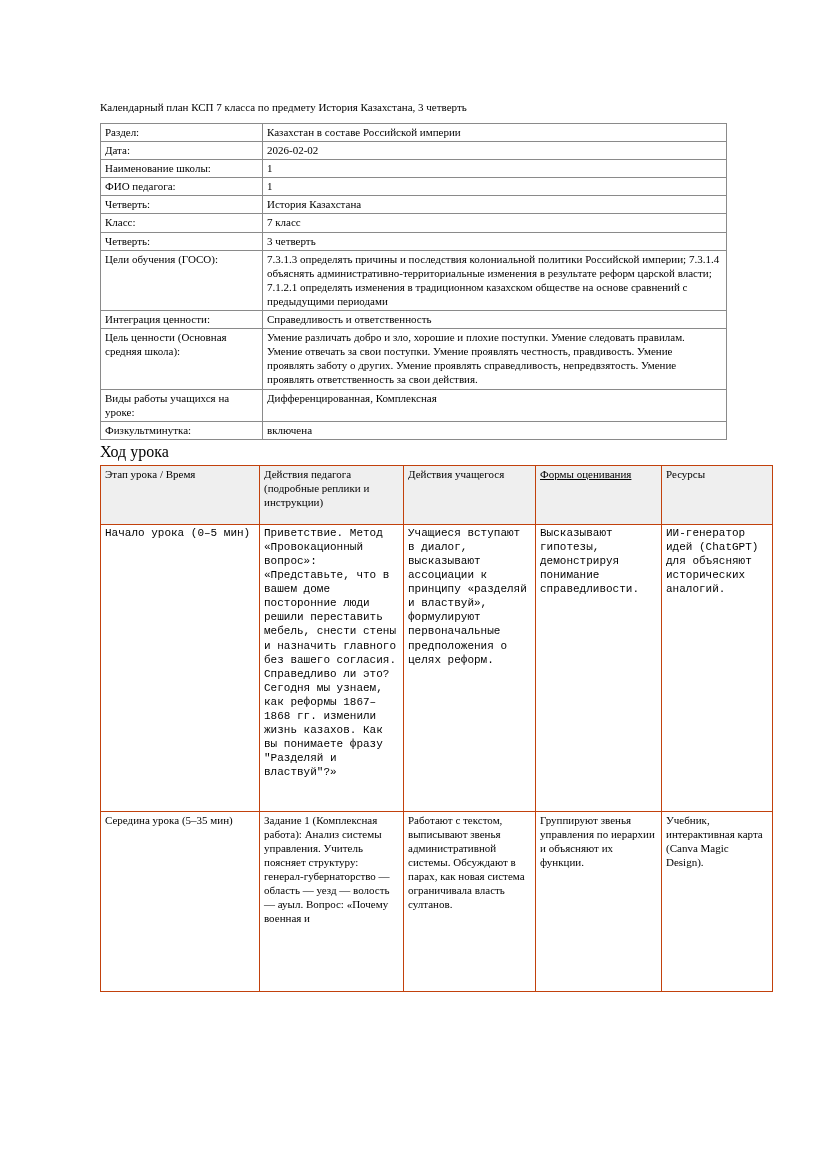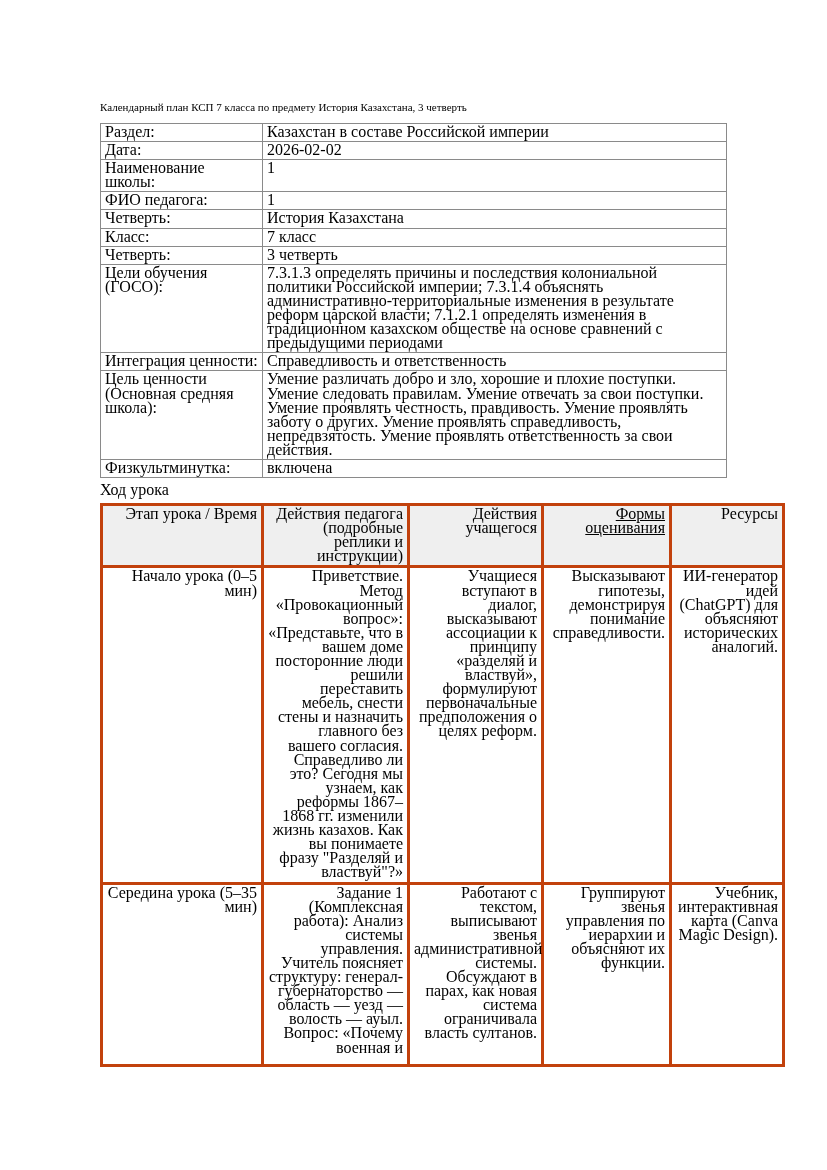--- a/index.html
+++ b/index.html
@@ -30,50 +30,50 @@
   }
   .section-caption {
     font-size: 16px;
     line-height: 14px;
     margin: 5px 0 6px 0;
   }
   table {
     border-collapse: collapse;
     table-layout: fixed;
     width: 627px;
-    font-size: 16px;
+    font-size: 11px;
     line-height: 14.1px;
   }
   table.info-table td {
     border: 1px solid #8a8a8a;
     padding: 1px 4px 2px 4px;
     vertical-align: top;
     text-align: left;
   }
   table.info-table td.label {
     width: 153px;
   }
   table.flow-table th,
   table.flow-table td {
-    border: 3px solid #c2410c;
+    border: 1px solid #c2410c;
     padding: 1px 4px 2px 4px;
     vertical-align: top;
-    text-align: right;
+    text-align: left;
     font-weight: normal;
   }
   table.flow-table th {
     background: #efefef;
   }
   .col-stage  { width: 150px; }
   .col-teacher{ width: 135px; }
   .col-student{ width: 123px; }
   .col-assess { width: 117px; text-decoration: underline; }
   .col-res    { width: 102px; }
   .hdr-pad { height: 55px; }
-  .row-tall-1 td { height: 283px; }
+  .row-tall-1 td { height: 283px; font-family: Liberation Mono, monospace; }
   .row-tall-2 td { height: 176px; }
 </style>
 </head>
 <body>
 
 <div class="page">
 
   <div class="doc-title">Календарный план КСП 7 класса по предмету История Казахстана, 3 четверть</div>
 
   <table class="info-table">
@@ -112,20 +112,24 @@
       </tr>
       <tr>
         <td class="label">Интеграция ценности:</td>
         <td>Справедливость и ответственность</td>
       </tr>
       <tr>
         <td class="label">Цель ценности (Основная средняя школа):</td>
         <td>Умение различать добро и зло, хорошие и плохие поступки. Умение следовать правилам. Умение отвечать за свои поступки. Умение проявлять честность, правдивость. Умение проявлять заботу о других. Умение проявлять справедливость, непредвзятость. Умение проявлять ответственность за свои действия.</td>
       </tr>
       <tr>
+        <td class="label">Виды работы учащихся на уроке:</td>
+        <td>Дифференцированная, Комплексная</td>
+      </tr>
+      <tr>
         <td class="label">Физкультминутка:</td>
         <td>включена</td>
       </tr>
     </tbody>
   </table>
 
   <div class="section-caption">Ход урока</div>
 
   <table class="flow-table">
     <thead>

